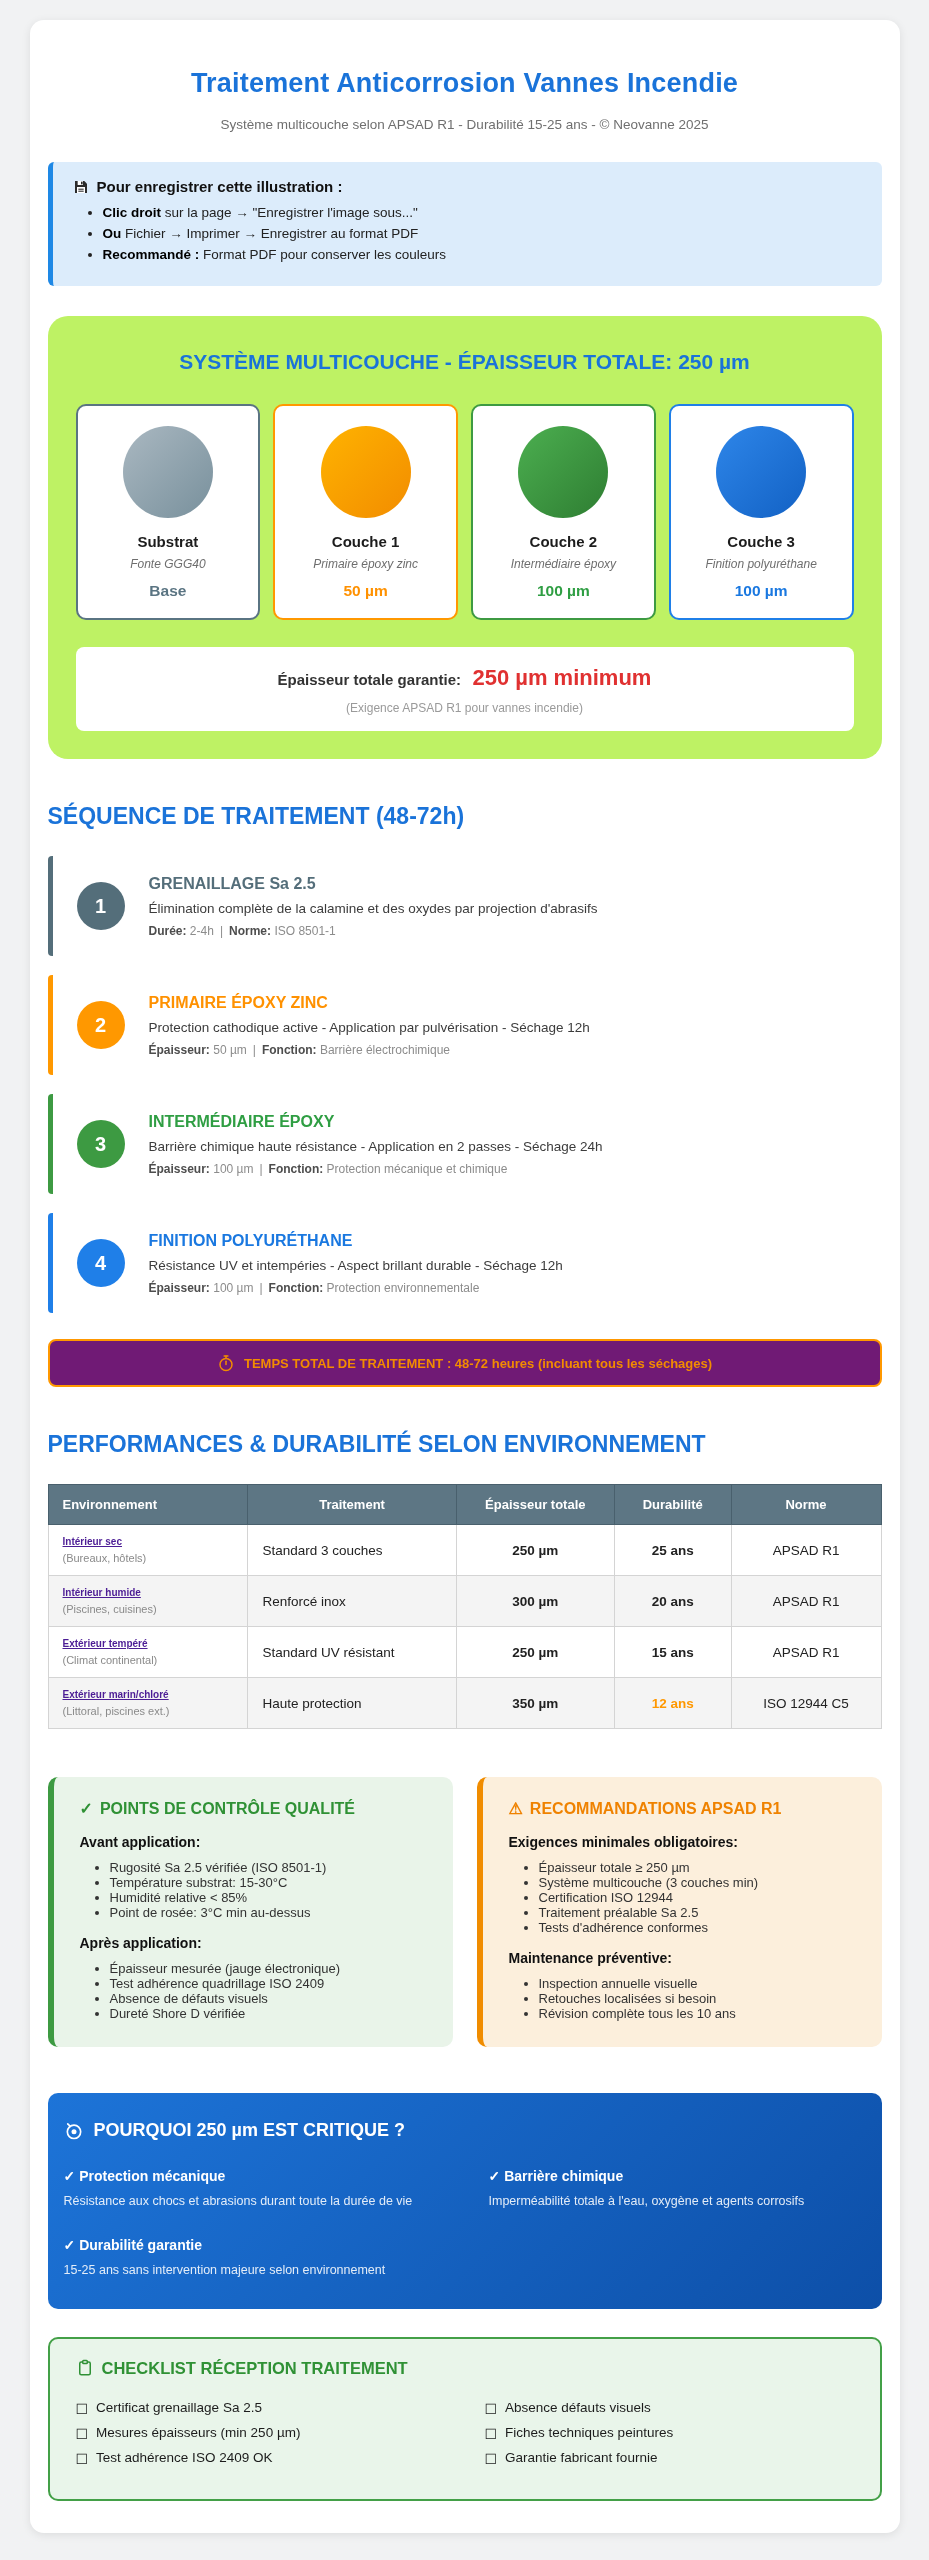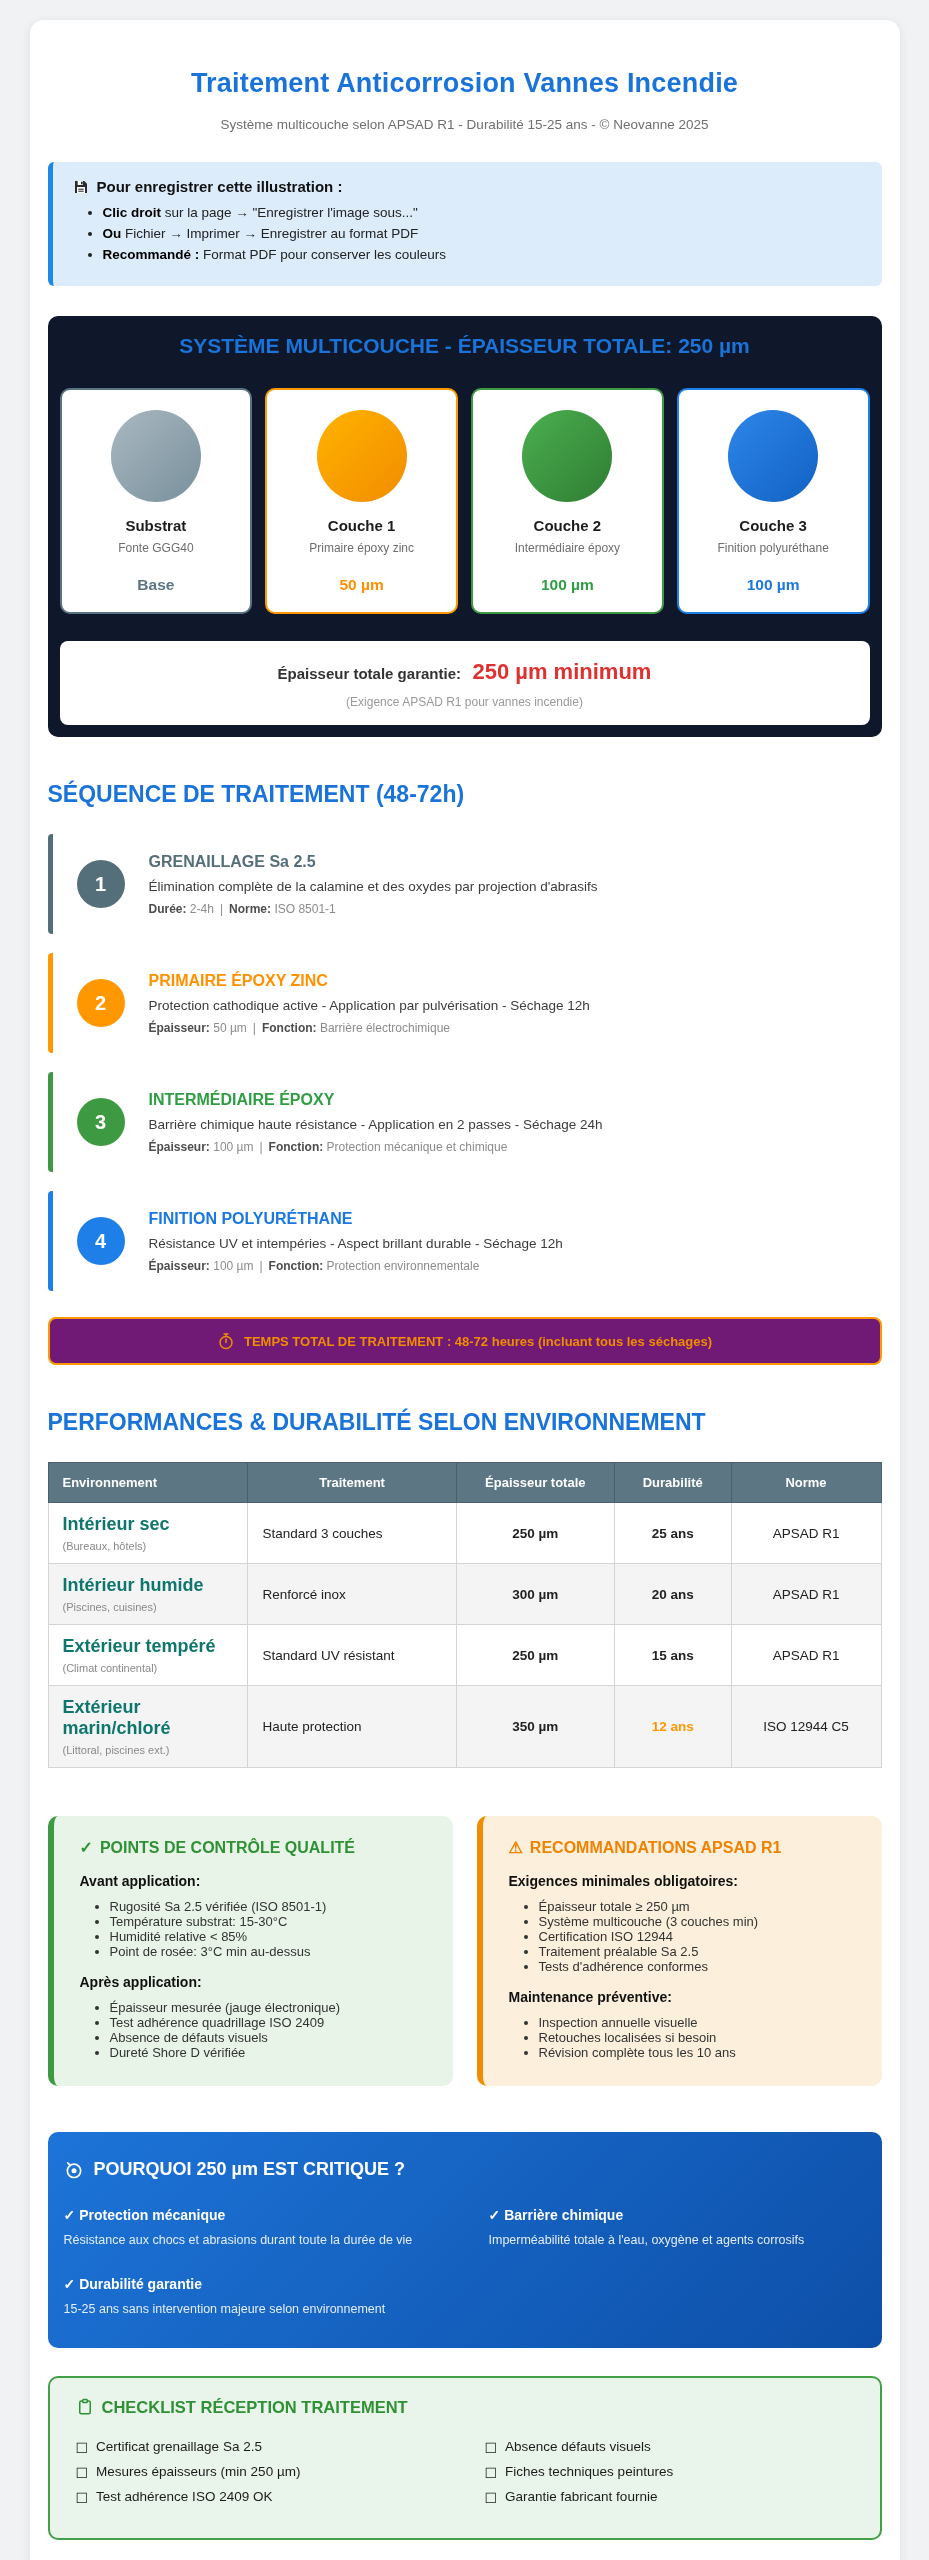--- a/index.html
+++ b/index.html
@@ -27,27 +27,27 @@
   .save-note {
     background: #dcecfb; border-left: 5px solid #1e88e5; border-radius: 6px;
     padding: 16px 20px 18px; margin-bottom: 30px;
   }
   .save-note-title { display:flex; align-items:center; gap:8px; font-weight:bold; font-size:15px; color:#111; }
   .save-note ul { margin: 10px 0 0 30px; padding: 0; }
   .save-note li { font-size: 13.5px; color:#222; margin: 6px 0; }
   .save-note li b { color:#000; }
 
   
-  .panel { background:#0f172a; border-radius: 10px; padding: 12px; margin-bottom: 44px; }
+  .panel { background:#bef264; border-radius: 20px; padding: 28px; margin-bottom: 44px; }
   .panel-title { text-align:center; color:#1a73d9; font-size:21px; font-weight:bold; margin: 6px 0 30px; }
   .layers { display:flex; gap: 13px; }
   .layer-card { flex:1; background:#fff; border:2px solid #999; border-radius:10px; text-align:center; padding: 20px 8px 18px; }
   .layer-circle { width: 90px; height: 92px; border-radius: 50%; margin: 0 auto 15px; }
   .layer-name { font-weight:bold; font-size:15px; color:#1c1c1c; margin-bottom:7px; }
-  .layer-desc { font-size:12px; color:#6e6e6e; margin-bottom:21px; }
+  .layer-desc { font-size:12px; color:#6e6e6e; margin-bottom:11px;font-style:italic; }
   .layer-value { font-weight:bold; font-size:15.5px; }
   .substrat { border-color:#5a7482; }
   .substrat .layer-circle { background: linear-gradient(135deg,#aab8c1,#78909c); }
   .substrat .layer-value { color:#5a7482; }
   .l-orange { border-color:#ff9800; }
   .l-orange .layer-circle { background: linear-gradient(135deg,#ffb300,#f28c00); }
   .l-orange .layer-value { color:#ff9100; }
   .l-green { border-color:#3d9a42; }
   .l-green .layer-circle { background: linear-gradient(135deg,#4caf50,#2e7d32); }
   .l-green .layer-value { color:#2f9e43; }
@@ -85,21 +85,21 @@
     color:#f28c00; font-weight:bold; font-size:13px;
   }
 
   
   .perf-table { width:100%; border-collapse:collapse; margin-top: 2px; }
   .perf-table th { background:#5d7684; color:#fff; font-size:13px; font-weight:bold; padding: 12px 8px; border:1px solid #49606d; }
   .perf-table td { border:1px solid #d4d4d4; padding: 11px 10px; font-size:13.5px; color:#222; background:#fff; }
   .perf-table tr.alt td { background:#f4f4f4; }
   .perf-table .left { text-align:left; padding-left: 14px; margin-left: 39px; }
   .perf-table .center { text-align:center; }
-  .env-name { font-weight:bold; font-size:18px; color:#0f766e; }
+  .env-name { font-weight:bold; font-size:10px; color:#4c1d95;text-decoration:underline; }
   .env-note { font-size:11px; color:#8a8a8a; margin-top:5px; }
   .v-thick { color:#1a73d9; font-weight:bold; }
   .v-dur { color:#43a047; font-weight:bold; }
   .v-dur.warn { color:#ff9800; }
   .v-norm { font-size:13px; }
 
   
   .two-col { display:grid; grid-template-columns:1fr 1fr; gap: 24px; margin: 48px 0 46px; }
   .qbox { border-radius:10px; padding: 22px 26px 26px; }
   .qbox.green { background:#e9f4e9; border-left:6px solid #3d9a42; }

